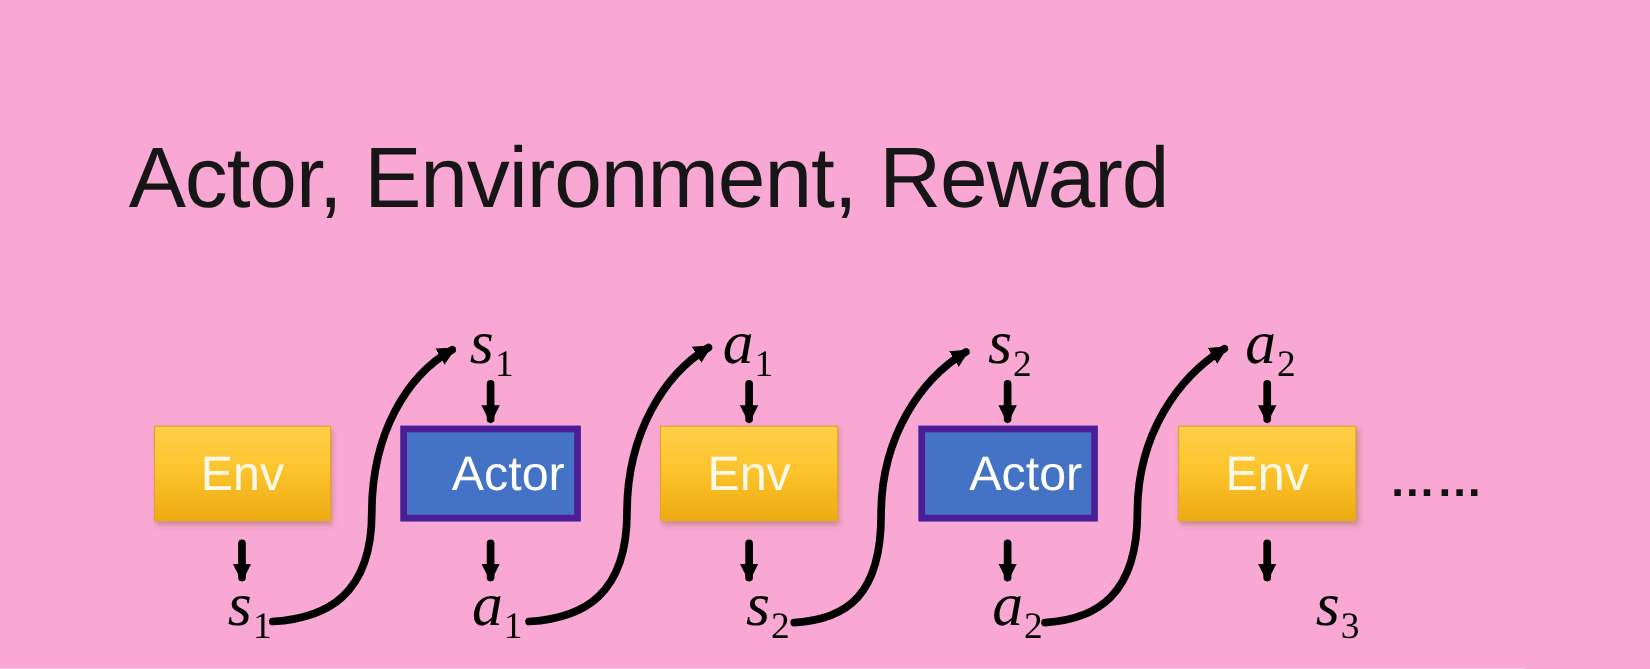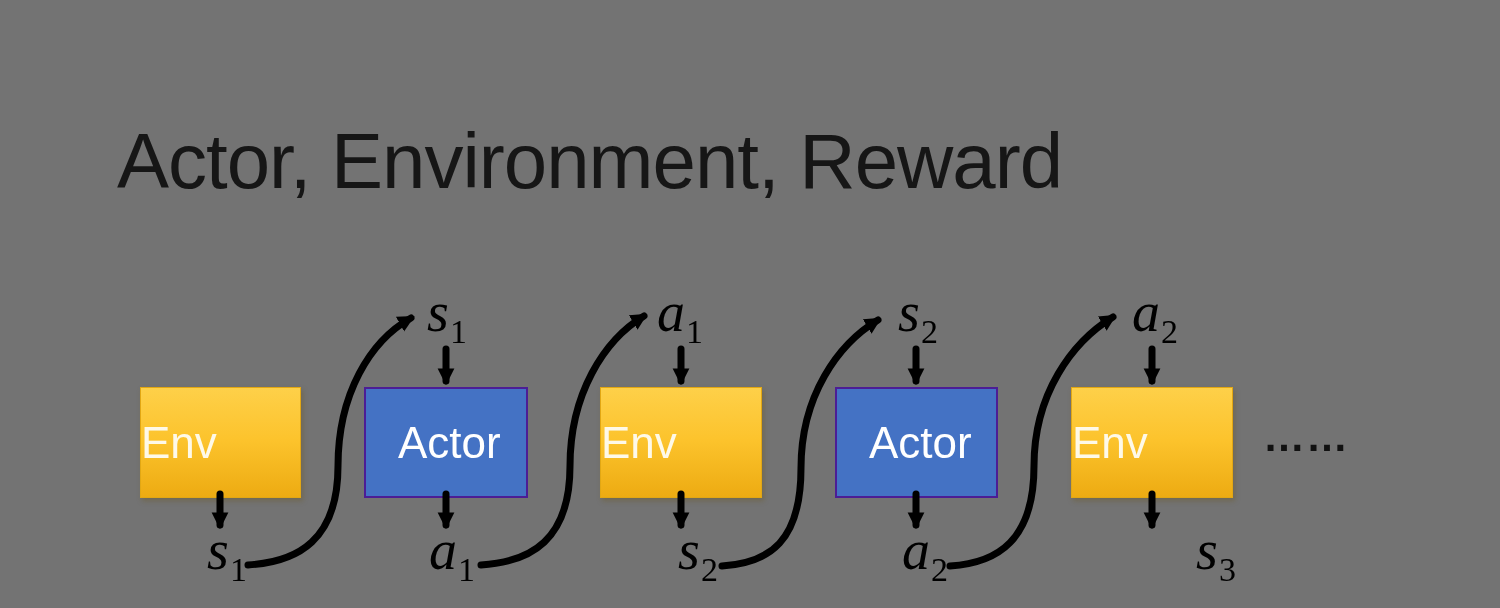--- a/index.html
+++ b/index.html
@@ -4,53 +4,54 @@
 <style>
   html, body {
     margin: 0;
     padding: 0;
     background: #ffffff;
   }
   .canvas {
     position: relative;
     width: 1500px;
     height: 608px;
-    background: #737373;
+    background: #f9a8d4;
     overflow: hidden;
     font-family: "Liberation Sans", "DejaVu Sans", sans-serif;
   }
   .slide-title {
     position: absolute;
     left: 117px;
     top: 116px;
     font-size: 78px;
     font-weight: 300;
     color: #161616;
     letter-spacing: -1px;
     white-space: nowrap;
   }
   .box {
     position: absolute;
     top: 387px;
-    height: 111px;
+    height: 87px;
     box-sizing: border-box;
     display: flex;
     align-items: center;
+    justify-content: center;
     font-size: 44px;
     line-height: 1;
   }
   .box.env {
     background: linear-gradient(180deg, #FED049 0%, #FCC32C 48%, #EDAB12 100%);
     border: 1px solid #E2A713;
     box-shadow: 2px 3px 5px rgba(110, 85, 20, 0.35);
     color: #FEF9E8;
   }
   .box.actor {
     background: #4472C4;
-    border: 2px solid #4c1d95;
+    border: 6px solid #4c1d95;
     color: #ffffff;
     padding-left: 32px;
   }
   .mlabel {
     position: absolute;
     transform: translateX(-50%);
     font-family: Liberation Serif, serif;
     font-size: 56px;
     line-height: 1;
     color: #000000;

